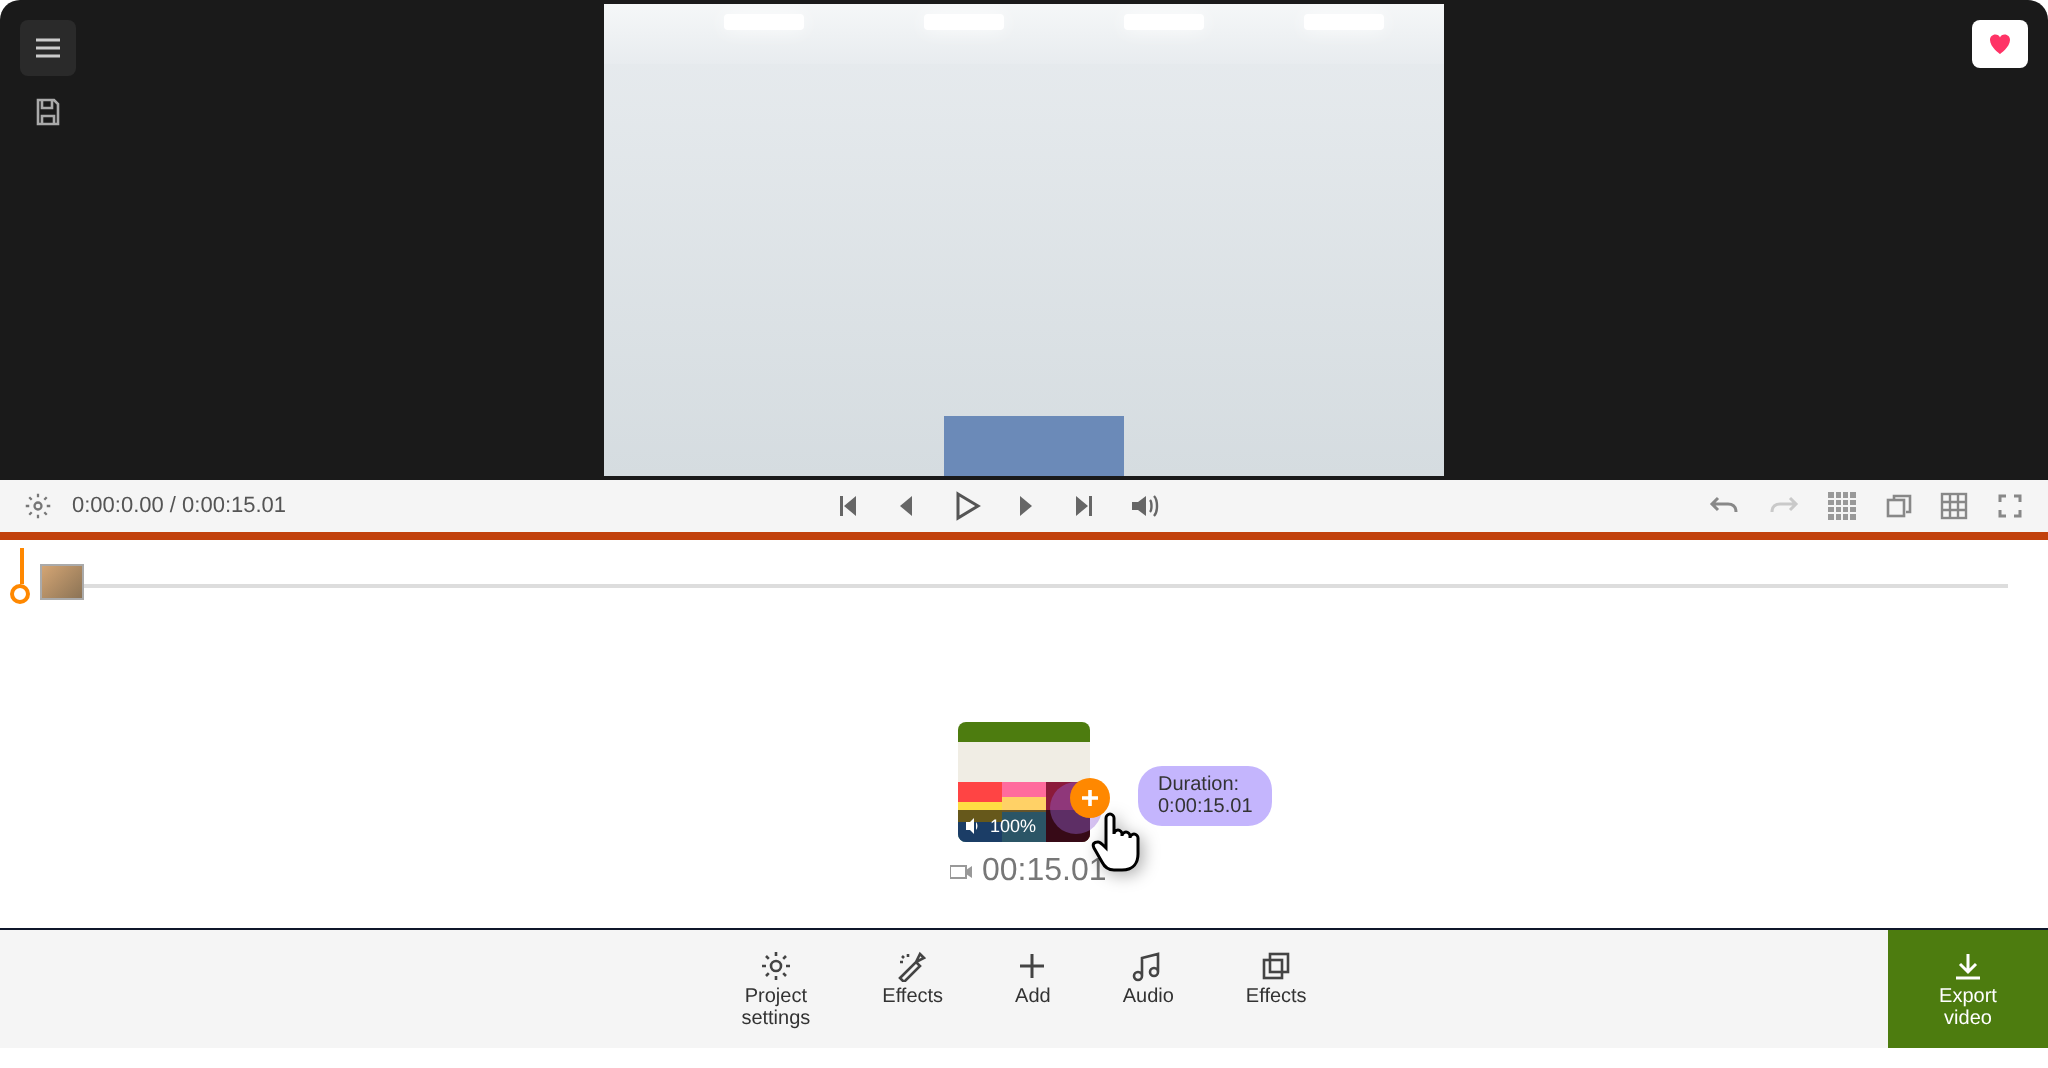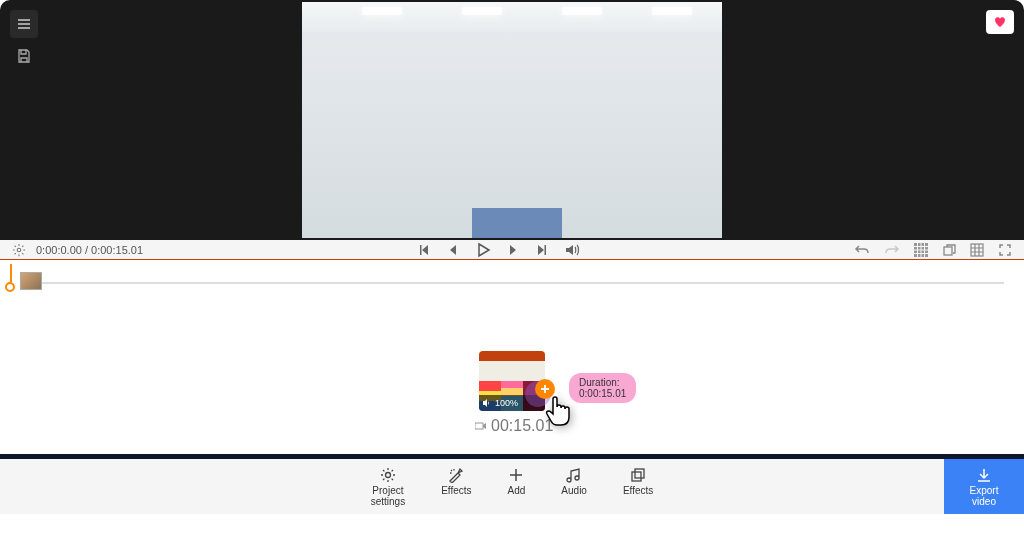--- a/index.html
+++ b/index.html
@@ -14,56 +14,56 @@
     
     .preview-video { width: 420px; height: 236px; position: relative; overflow: hidden; background: linear-gradient(180deg, #e8ecef 0%, #d5dce0 100%); }
     .ceiling { position: absolute; top: 0; left: 0; right: 0; height: 30px; background: linear-gradient(180deg, #f5f7f8 0%, #e8ecef 100%); }
     .light { position: absolute; top: 5px; width: 40px; height: 8px; background: #fff; border-radius: 2px; box-shadow: 0 0 10px rgba(255,255,255,0.8); }
     .person { position: absolute; bottom: 0; width: 120px; }
     .person1 { left: 50px; }
     .person2 { left: 155px; }
     .person3 { left: 260px; }
     .jeans { position: absolute; bottom: 0; left: 15px; width: 90px; height: 30px; background: #6b8ab8; }
     
-    .controls-bar { background: #f5f5f5; height: 20px; display: flex; align-items: center; padding: 0 12px; border-bottom: 1px solid #c2410c; }
+    .controls-bar { background: #f5f5f5; height: 30px; display: flex; align-items: center; padding: 0 12px; border-bottom: 4px solid #c2410c; }
     .controls-left { display: flex; align-items: center; gap: 10px; color: #555; font-size: 11px; }
     .gear-icon { color: #777; cursor: pointer; }
     .controls-center { flex: 1; display: flex; justify-content: center; gap: 16px; align-items: center; }
     .play-btn { color: #555; cursor: pointer; }
     .controls-right { display: flex; gap: 14px; align-items: center; color: #888; }
     .ctrl-icon { cursor: pointer; }
     
     .timeline-area { background: #fff; height: 48px; padding: 8px 20px; position: relative; }
     .timeline-track { height: 2px; background: #ddd; position: relative; top: 14px; }
     .clip-thumb { position: absolute; left: 0; top: -10px; width: 22px; height: 18px; background: linear-gradient(135deg, #d4a574 0%, #8b7355 100%); border: 1px solid #aaa; }
     .playhead { position: absolute; left: 5px; top: 22px; }
     .playhead-circle { width: 10px; height: 10px; border: 2px solid #ff8800; border-radius: 50%; background: #fff; }
     .playhead-line { width: 2px; height: 18px; background: #ff8800; position: absolute; left: 5px; top: -18px; }
     
     .media-area { background: #fff; height: 146px; display: flex; align-items: center; justify-content: center; position: relative; }
     .media-clip { position: relative; }
-    .media-thumb { width: 66px; height: 60px; border-radius: 4px; position: relative; overflow: hidden; background: #c2410c; }
+    .media-thumb { width: 66px; height: 60px; border-radius: 4px; position: relative; overflow: hidden; background: #4d7c0f; }
     .media-thumb .mini-people { display: flex; height: 50px; margin-top: 10px; }
     .mini-person { flex: 1; }
     .mini-p1 { background: linear-gradient(180deg, #f0ede4 0% 40%, #ff4444 40% 60%, #ffdd44 60% 80%, #4499ff 80% 100%); }
     .mini-p2 { background: linear-gradient(180deg, #f0ede4 0% 40%, #ff6b9d 40% 55%, #ffd166 55% 70%, #6bd4ff 70% 100%); }
     .mini-p3 { background: linear-gradient(180deg, #f0ede4 0% 40%, #8b1a3a 40% 100%); }
     .media-overlay { position: absolute; bottom: 0; left: 0; right: 0; height: 16px; background: rgba(0,0,0,0.6); color: #fff; font-size: 9px; display: flex; align-items: center; padding-left: 4px; gap: 2px; }
     .add-badge { position: absolute; top: 28px; right: -10px; width: 20px; height: 20px; background: #ff8800; border-radius: 50%; color: #fff; display: flex; align-items: center; justify-content: center; font-size: 14px; cursor: pointer; }
     .purple-circle { position: absolute; top: 30px; right: -6px; width: 26px; height: 26px; background: rgba(150,100,220,0.4); border-radius: 50%; }
     .cursor-hand { position: absolute; top: 44px; right: -30px; z-index: 10; filter: drop-shadow(2px 2px 4px rgba(0,0,0,0.3)); }
     .media-meta { position: absolute; top: 66px; left: -4px; color: #777; font-size: 16px; display: flex; align-items: center; gap: 4px; }
-    .duration-pill { position: absolute; left: 90px; top: 22px; background: #f9a8d4; border-radius: 12px; padding: 4px 10px; font-size: 10px; color: #333; }
-    
-    .bottom-bar { background: #f5f5f5; height: 60px; border-top: 5px solid #0f172a; display: flex; align-items: center; justify-content: center; position: relative; }
+    .duration-pill { position: absolute; left: 90px; top: 22px; background: #c4b5fd; border-radius: 12px; padding: 4px 10px; font-size: 10px; color: #333; }
+    
+    .bottom-bar { background: #f5f5f5; height: 60px; border-top: 1px solid #0f172a; display: flex; align-items: center; justify-content: center; position: relative; }
     .tool-group { display: flex; gap: 36px; }
     .tool-item { display: flex; flex-direction: column; align-items: center; gap: 2px; color: #333; cursor: pointer; font-size: 10px; }
     .tool-icon { font-size: 16px; color: #444; }
     .tool-label { font-size: 10px; line-height: 1.1; text-align: center; }
-    .export-btn { position: absolute; right: 0; top: 0; bottom: 0; width: 80px; background: #3b82f6; color: #fff; display: flex; flex-direction: column; align-items: center; justify-content: center; gap: 2px; cursor: pointer; font-size: 10px; }
+    .export-btn { position: absolute; right: 0; top: 0; bottom: 0; width: 80px; background: #4d7c0f; color: #fff; display: flex; flex-direction: column; align-items: center; justify-content: center; gap: 2px; cursor: pointer; font-size: 10px; }
     .export-icon { font-size: 16px; }
     
     svg { display: block; }
   </style>
 </head>
 <body>
 
 <div class="top-bar">
   <div class="top-left-icons">
     <div class="icon-btn dark-bg">

